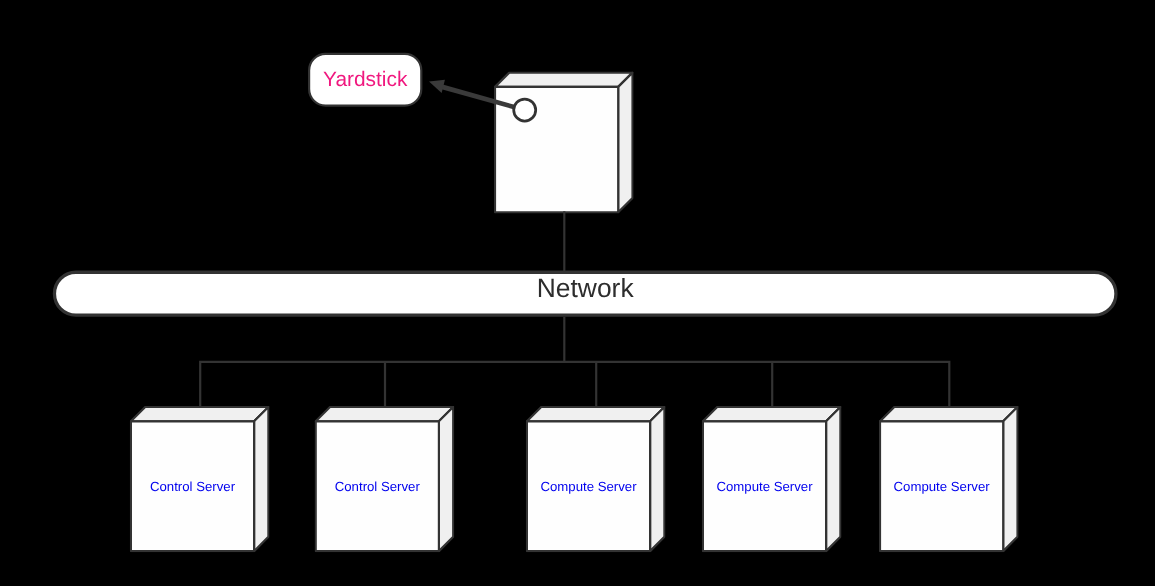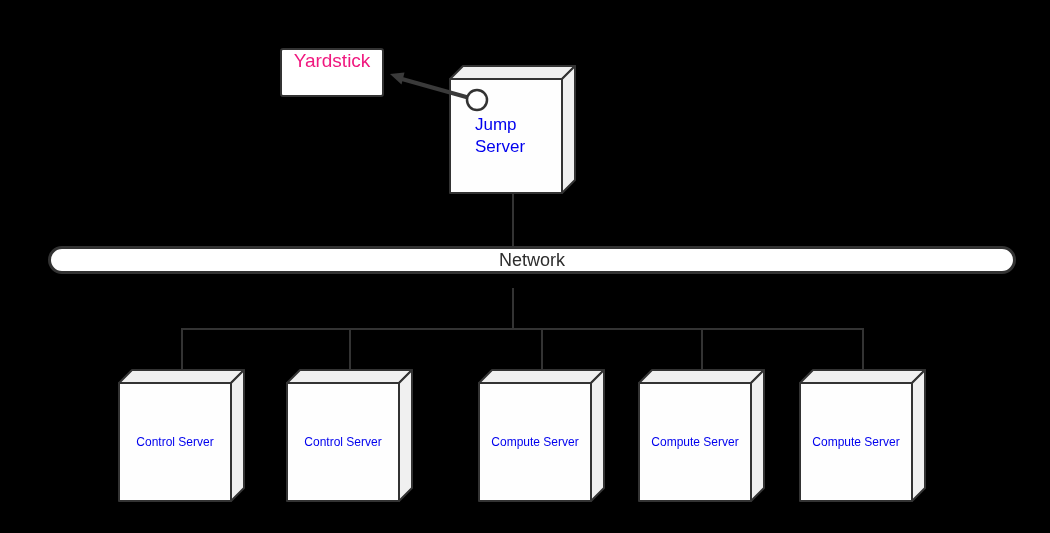--- a/index.html
+++ b/index.html
@@ -20,32 +20,32 @@
     display:flex;align-items:center;justify-content:center;
     text-align:center;color:#0000ee;font-size:12px;line-height:22px;
     padding:0 12px;box-sizing:border-box;
   }
   .jump-label{
     position:absolute;left:26px;top:49px;width:72px;
     text-align:left;color:#0000ee;font-size:17px;line-height:22px;
   }
   
   .network-bar{
-    position:absolute;left:48px;top:246px;width:968px;height:28px;
+    position:absolute;left:48px;top:246px;width:968px;height:42px;
     background:#ffffff;border:3px solid #333333;border-radius:21px;
     box-sizing:border-box;
-    display:flex;align-items:flex-end;justify-content:center;
-    color:#2d2d2d;font-size:18px;
+    display:flex;align-items:flex-start;justify-content:center;
+    color:#2d2d2d;font-size:24px;
   }
   
   .yardstick-box{
     position:absolute;left:280px;top:48px;width:104px;height:49px;
-    background:#ffffff;border:2.5px solid #333333;border-radius:3px;
+    background:#ffffff;border:2.5px solid #333333;border-radius:16px;
     box-sizing:border-box;
-    display:flex;justify-content:center;
+    display:flex;align-items:center;justify-content:center;
     color:#f0187f;font-size:19px;
   }
   
   .overlay{position:absolute;left:0;top:0;pointer-events:none;}
   .conn{stroke:#333333;stroke-width:2;fill:none;}
   .arrow-line{stroke:#3a3a3a;stroke-width:4.3;fill:none;}
   .arrow-head{fill:#3a3a3a;stroke:none;}
   .port-circle{fill:#ffffff;stroke:#333333;stroke-width:2.5;}
 </style>
 </head>
@@ -56,21 +56,20 @@
   <div class="yardstick-box">
     <span>Yardstick</span>
   </div>
 
   <div class="node" style="left:449px;top:65px;height:129px;">
     <svg width="127" height="129" viewBox="0 0 127 129">
       <polygon class="face-top" points="1,14 14,1 126,1 113,14"></polygon>
       <polygon class="face-side" points="113,14 126,1 126,115 113,128"></polygon>
       <rect class="face-front" x="1" y="14" width="112" height="114"></rect>
     </svg>
-    <div class="jump-label">Jump Server</div>
   </div>
 
   <div class="network-bar">
     <span>Network</span>
   </div>
 
   <div class="node" style="left:118px;top:369px;height:133px;">
     <svg width="127" height="133" viewBox="0 0 127 133">
       <polygon class="face-top" points="1,14 14,1 126,1 113,14"></polygon>
       <polygon class="face-side" points="113,14 126,1 126,119 113,132"></polygon>

